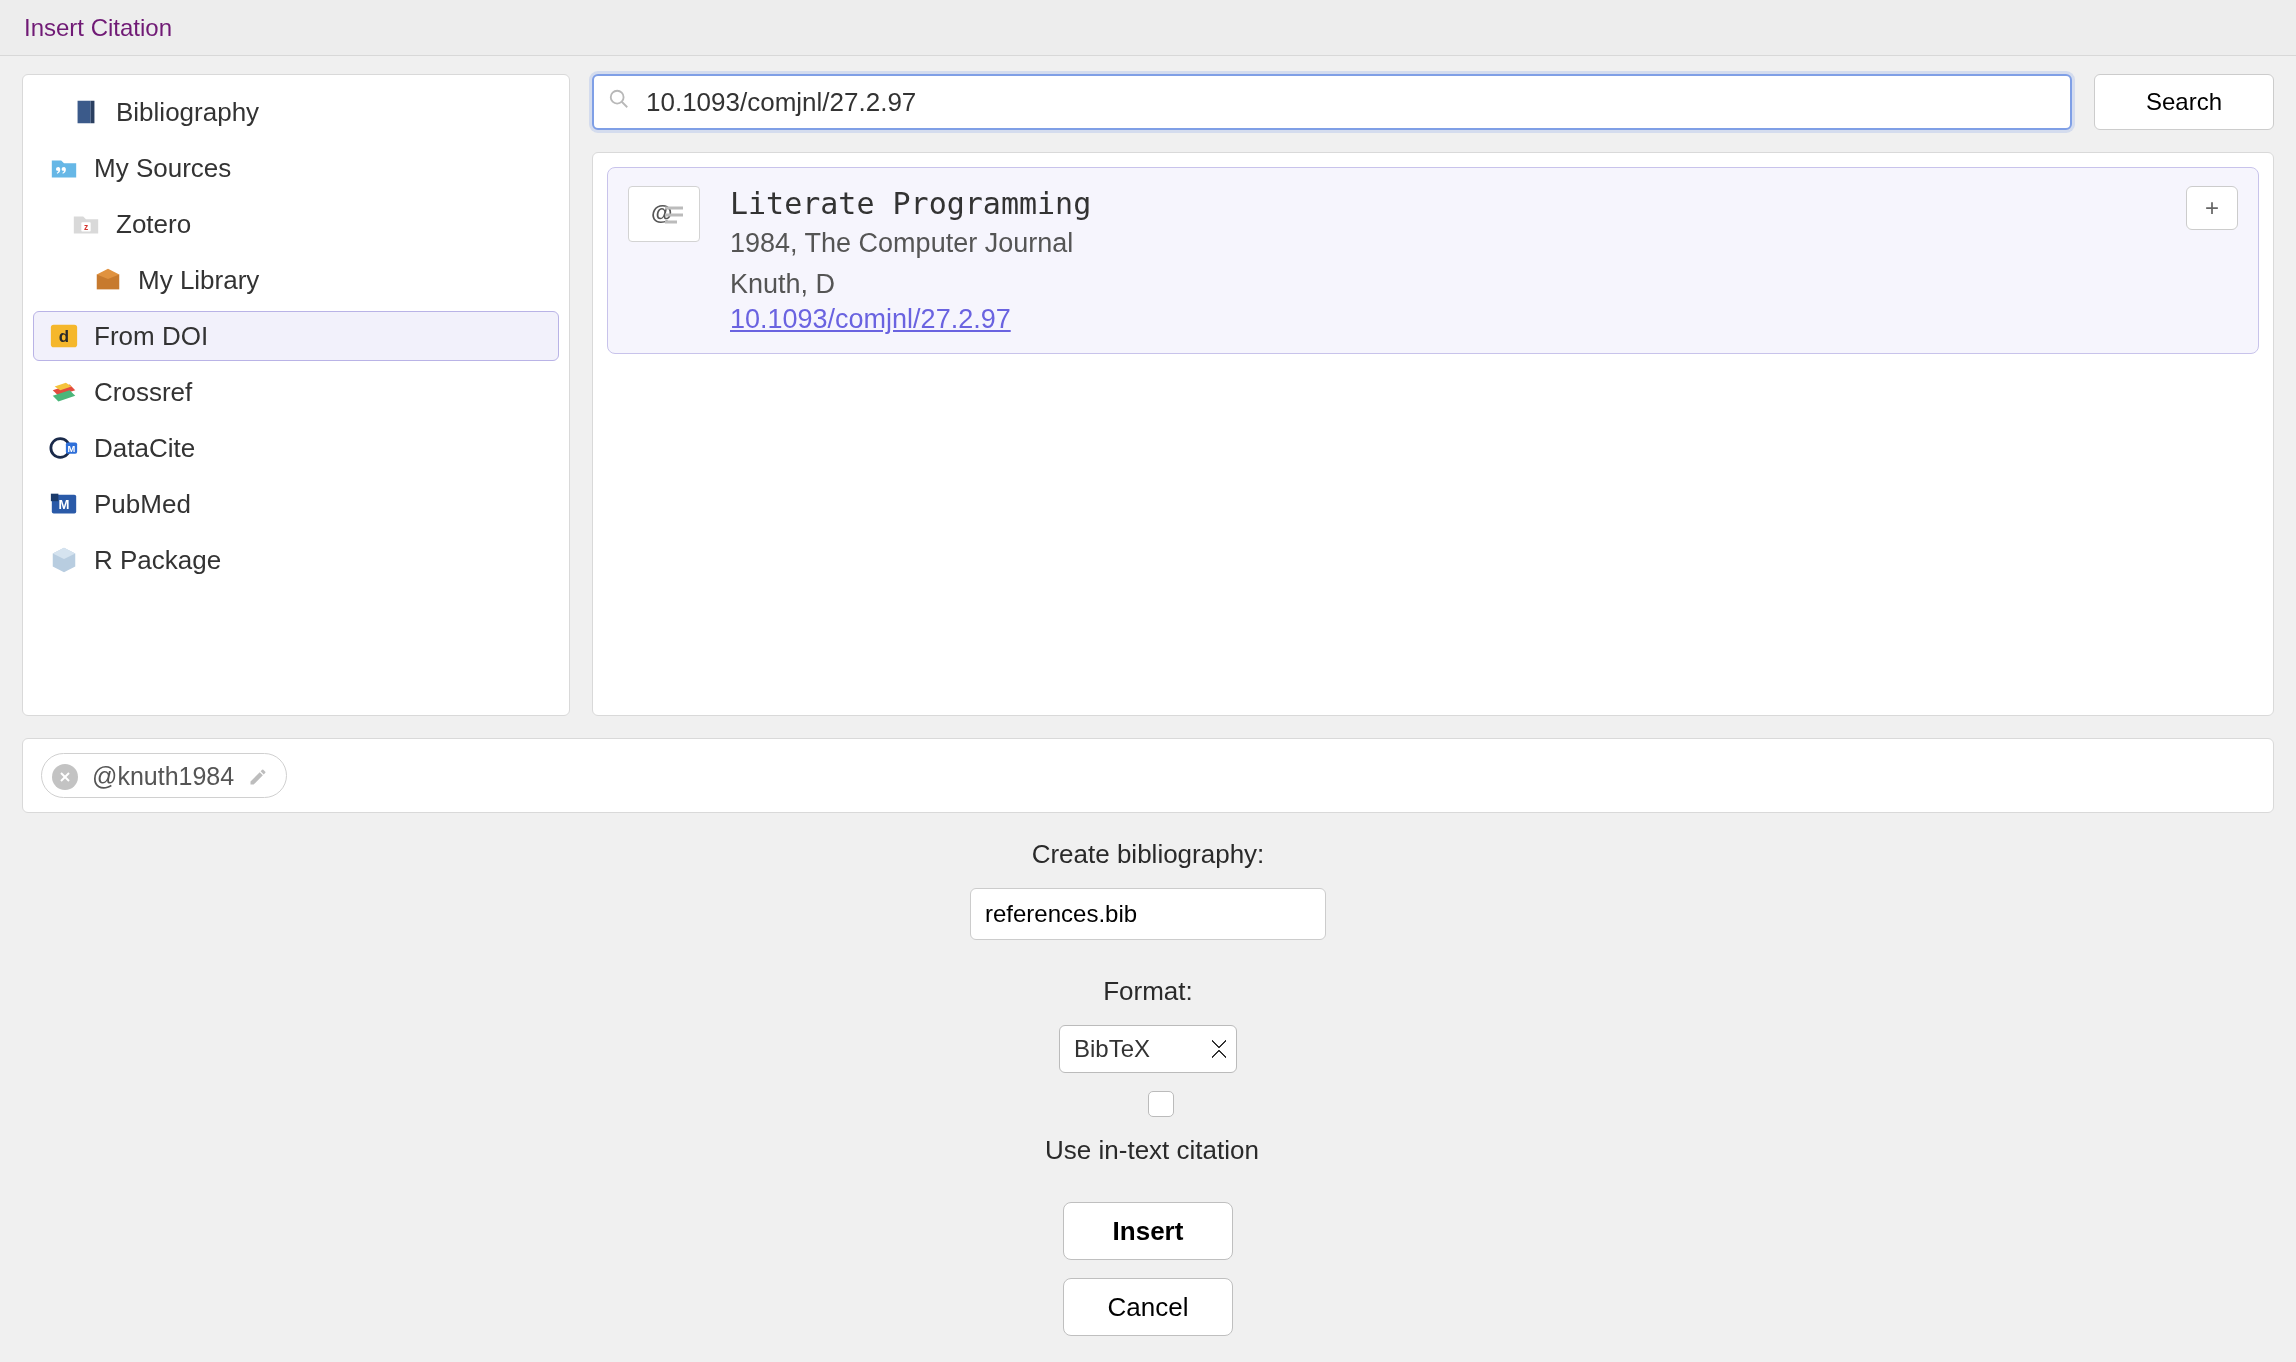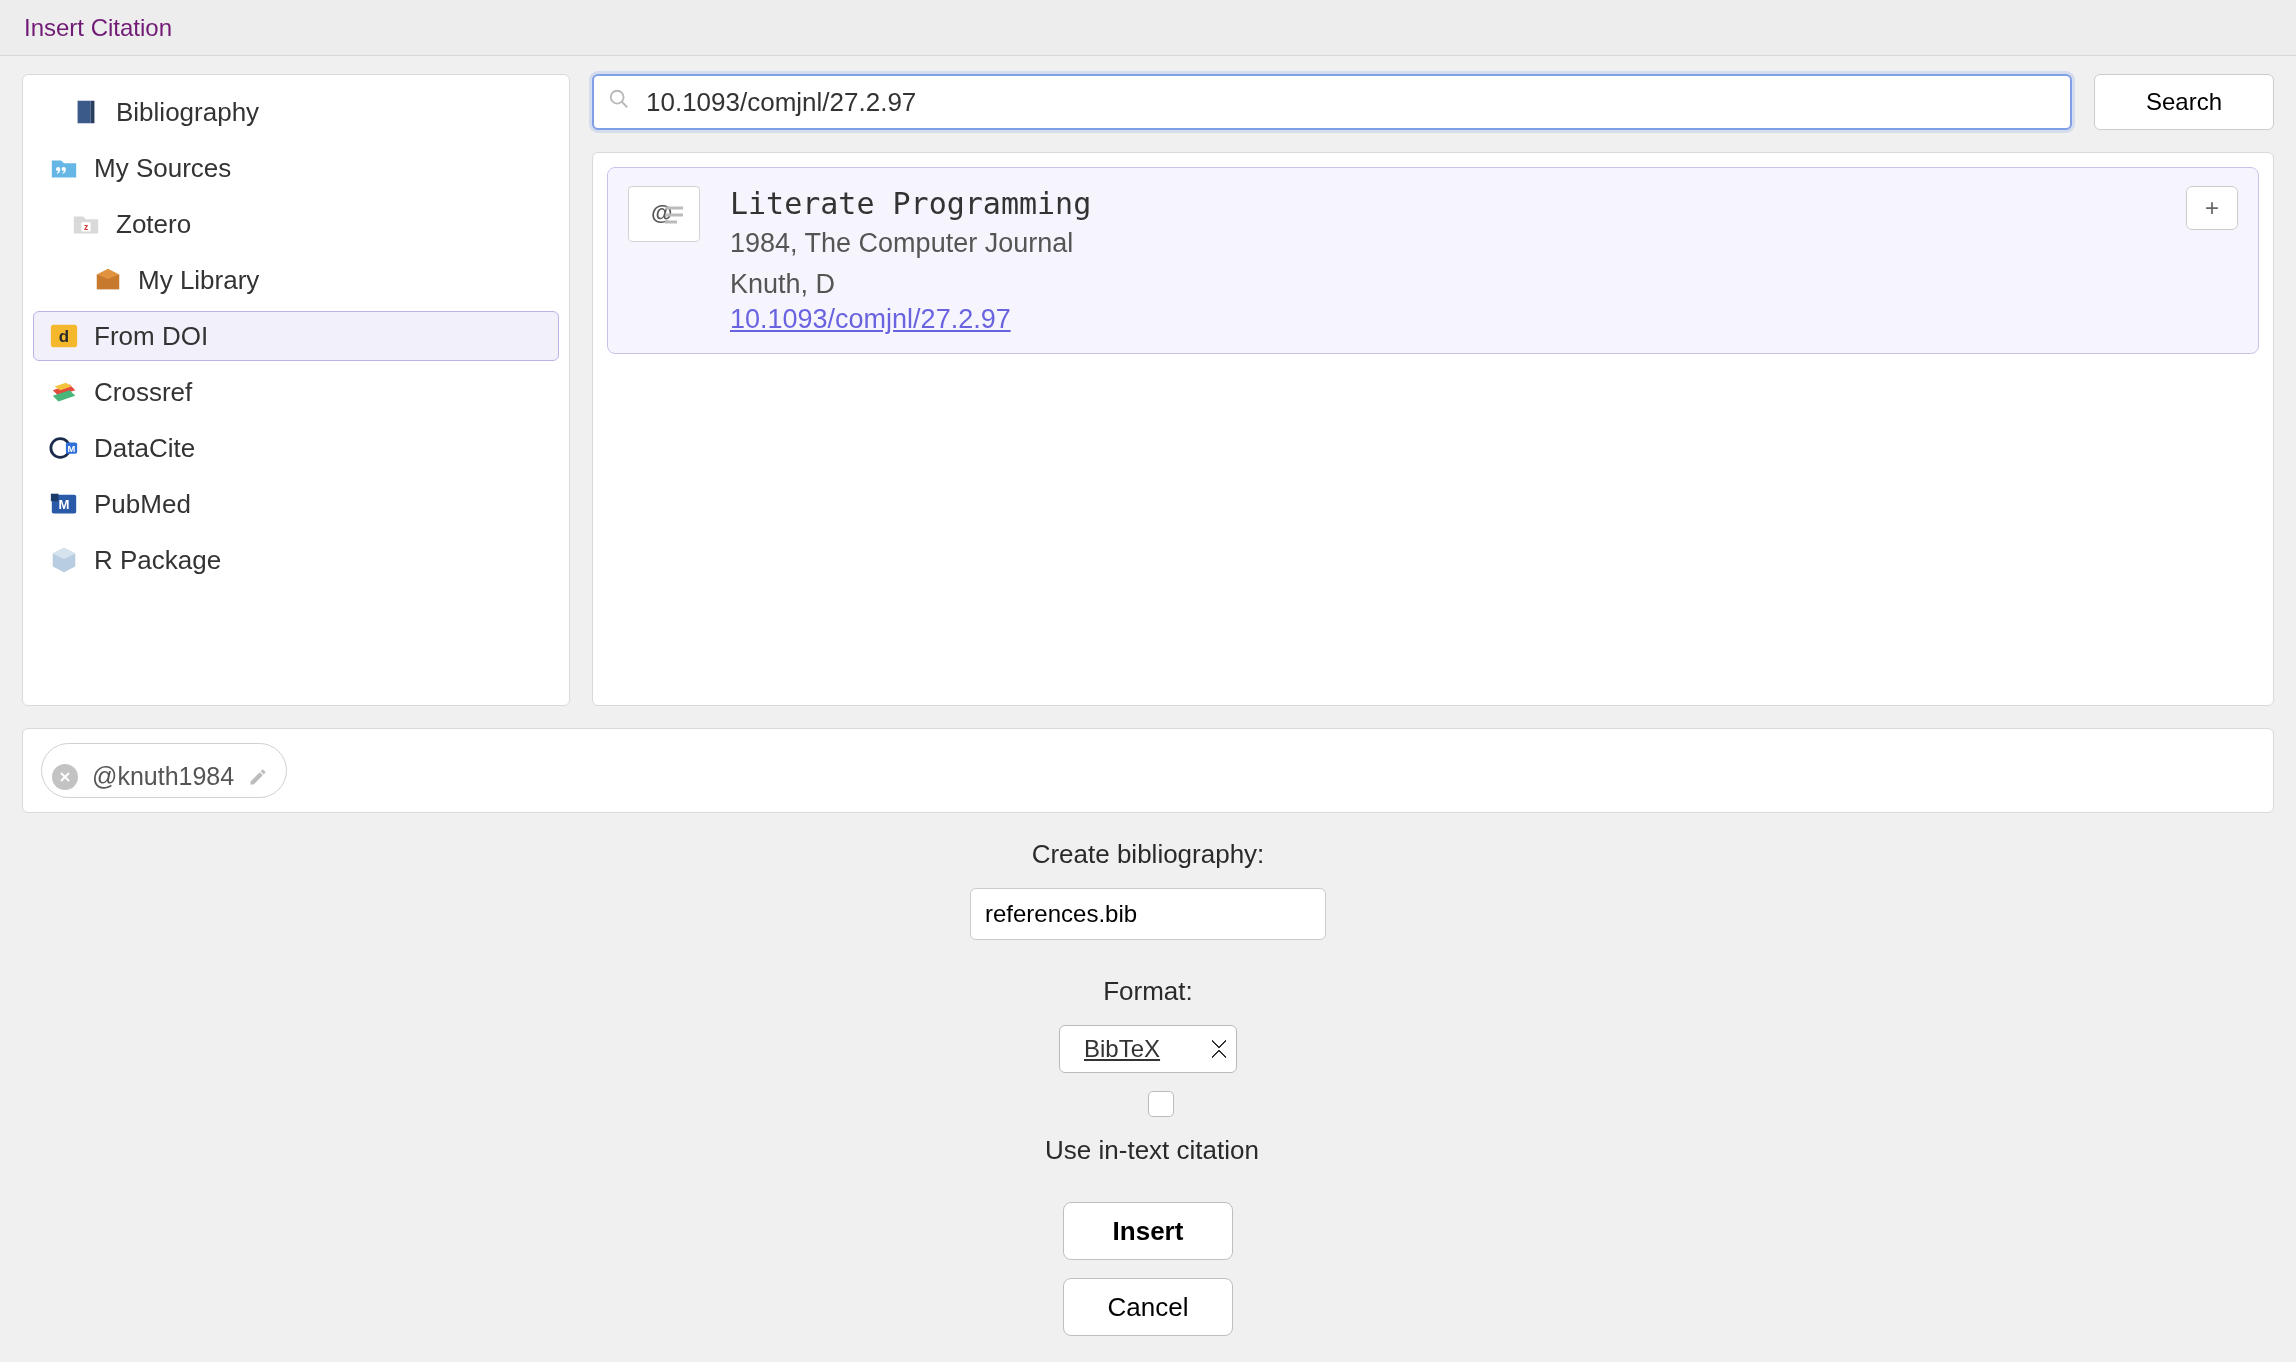--- a/index.html
+++ b/index.html
@@ -201,21 +201,21 @@
       padding: 14px 18px;
       display: flex;
       align-items: center;
     }
     .cite-chip {
       display: inline-flex;
       align-items: center;
       gap: 14px;
       border: 1px solid #d0d0d0;
       border-radius: 999px;
-      padding: 18px 18px 6px 10px;
+      padding: 8px 18px 6px 10px;
       font-size: 25px;
       color: #555;
       background: #fff;
       text-align: center;
     }
     .chip-x {
       width: 26px;
       height: 26px;
       border-radius: 50%;
       background: #c3c3c3;
@@ -252,27 +252,26 @@
       font-size: 24px;
       font-family: inherit;
     }
     .bib-input { width: 356px; }
     .format-select {
       background: #fff;
       border: 1px solid #bbb;
       border-radius: 6px;
       height: 48px;
       width: 178px;
-      padding: 0 34px 0 24px;
+      padding: 0 34px 0 14px;
       font-size: 24px;
       position: relative;
       display: inline-flex;
       align-items: center;
       cursor: pointer;
-      text-decoration: underline;
     }
     .format-select::after {
       content: '';
       position: absolute;
       right: 10px;
       top: 50%;
       transform: translateY(-50%);
       width: 14px;
       height: 20px;
       background:

